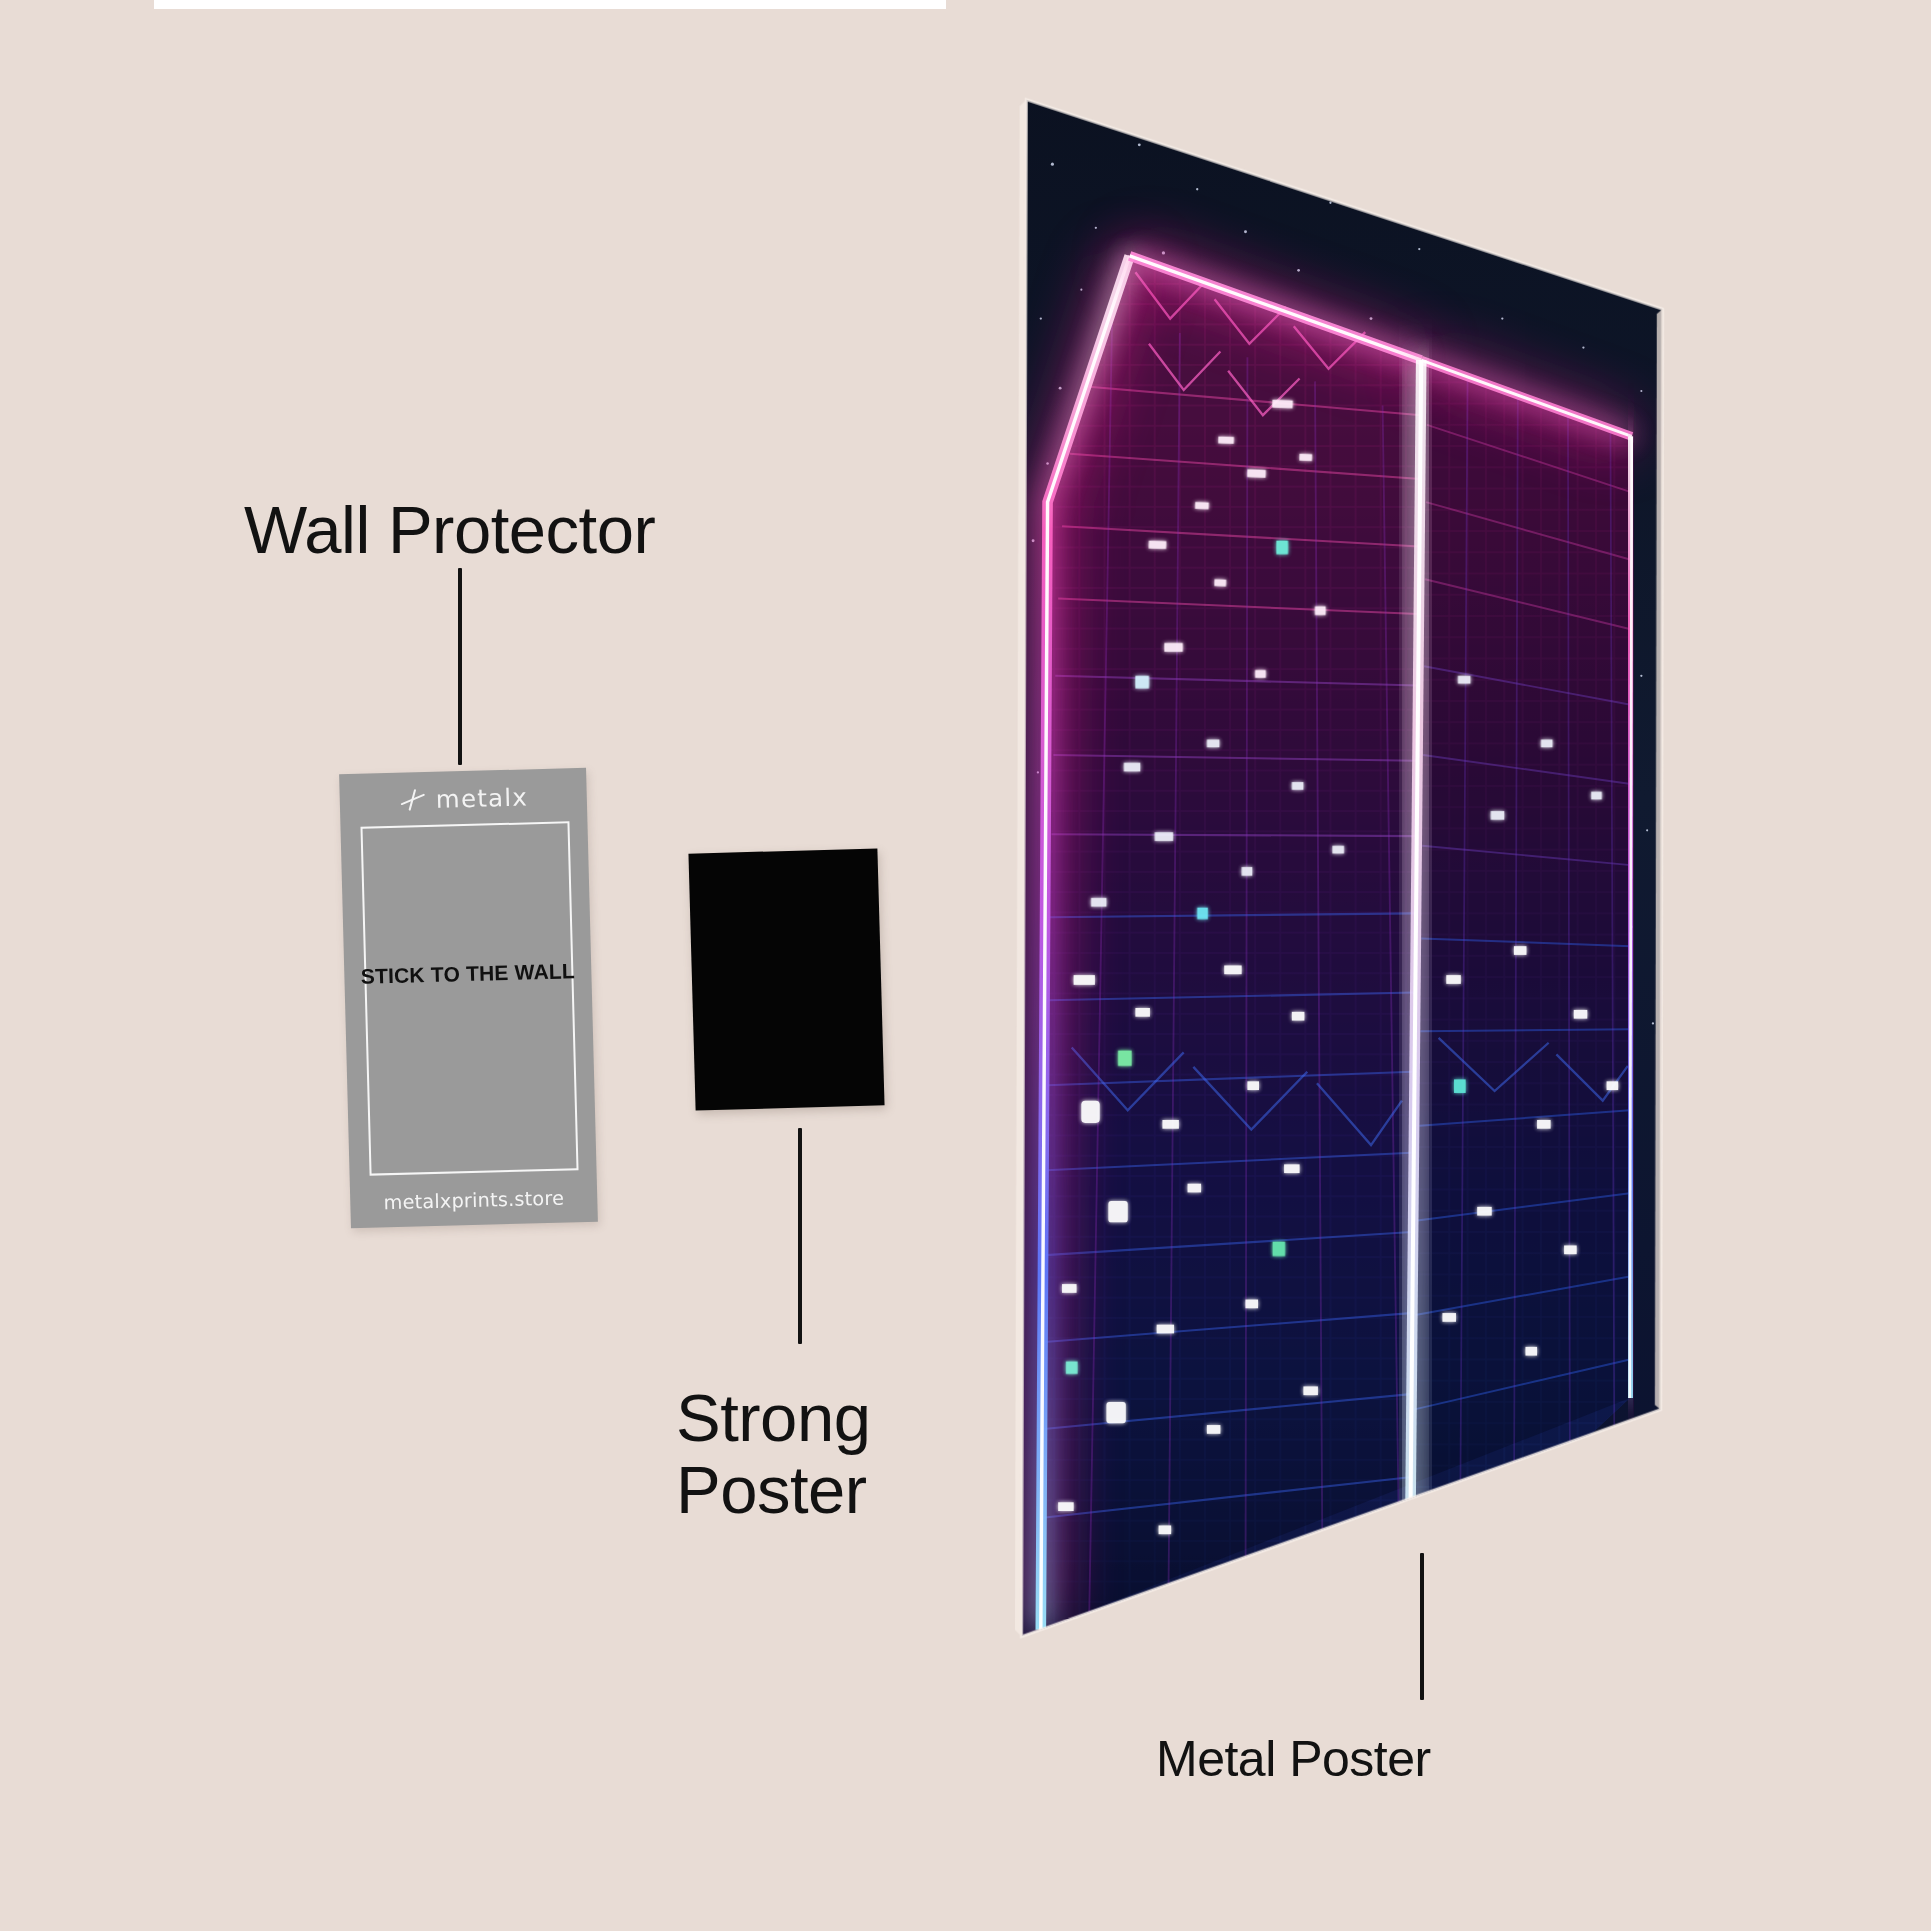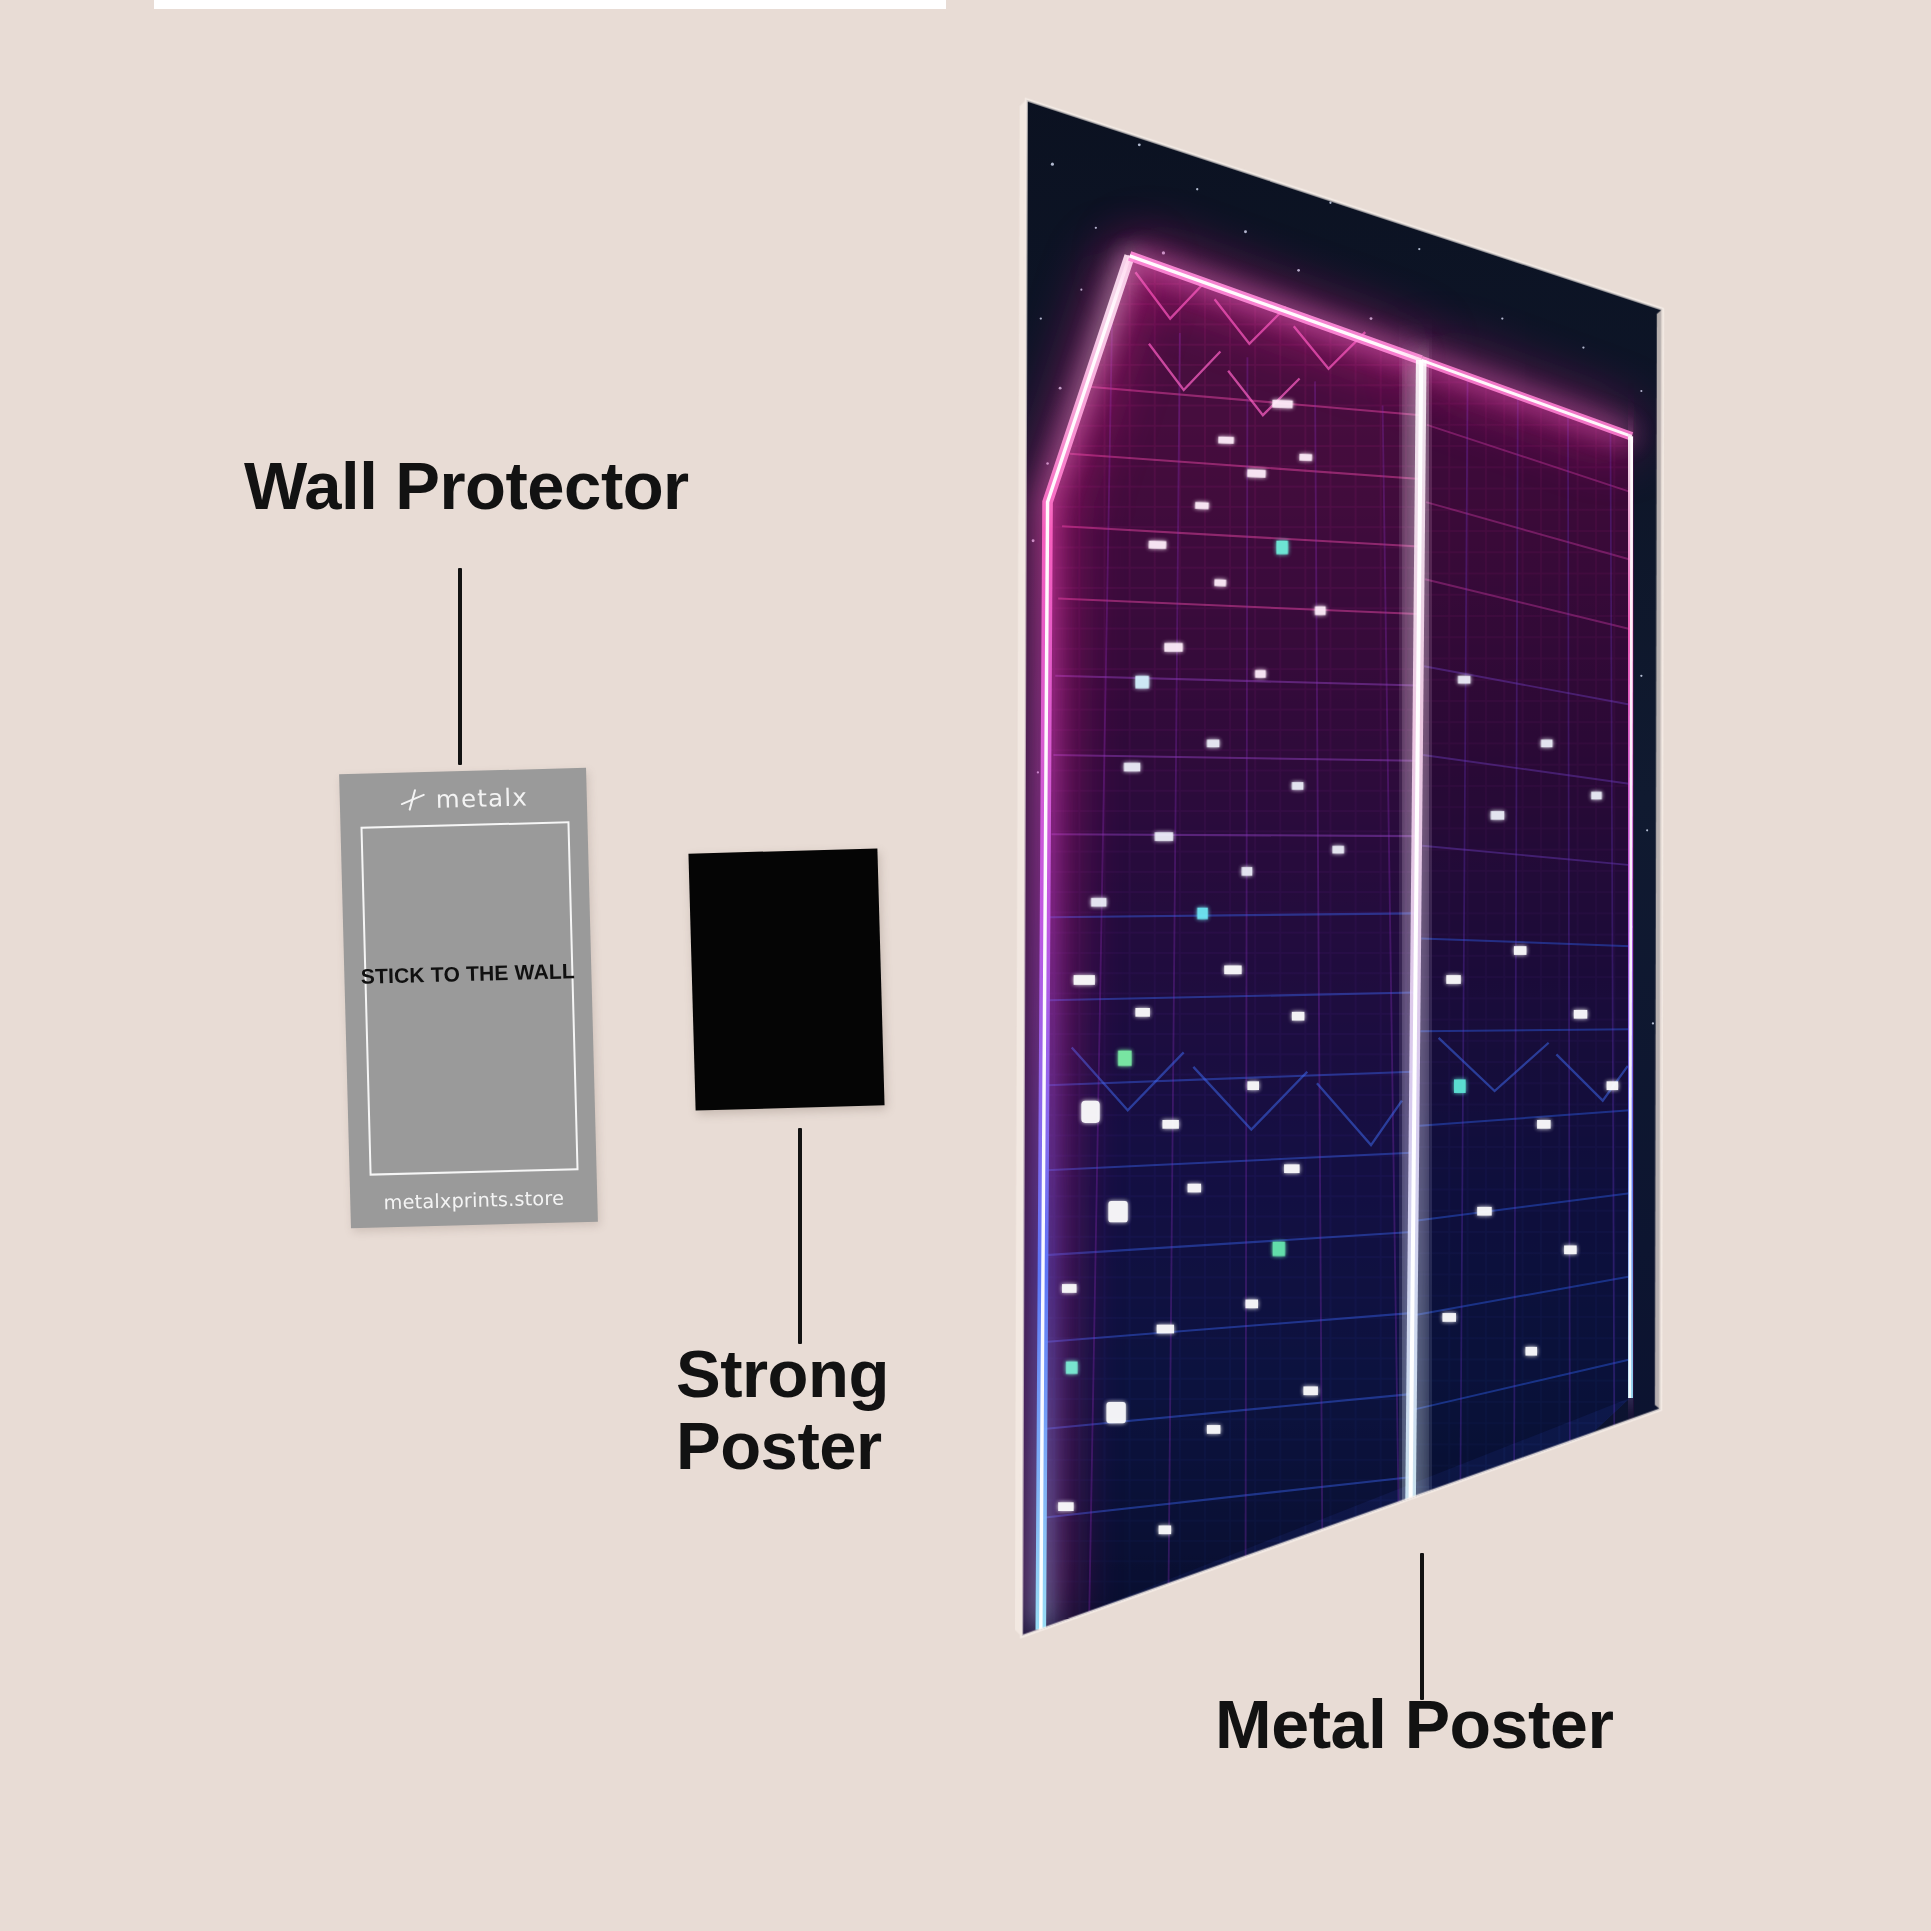--- a/index.html
+++ b/index.html
@@ -16,34 +16,35 @@
   
   .top-strip{
     position:absolute;left:154px;top:0;width:792px;height:8.7px;
     background:#ffffff;
   }
 
   
   .callout{
     position:absolute;
     color:#121212;
-    font-weight:700;
+    font-weight:400;
     letter-spacing:-0.5px;
     white-space:nowrap;
     line-height:1.08;
+    margin-top:44px;
   }
   #label-wall-protector{
     left:244px;top:450px;font-size:67px;
   }
   #label-strong-magnet{
     left:676px;top:1338px;font-size:67px;width:251px;
   }
   #label-strong-magnet .ln{display:block;}
   #label-metal-poster{
-    left:1215px;top:1688px;font-size:68px;
+    left:1156px;top:1688px;font-size:50px;
   }
 
   
   .leader{position:absolute;background:#121212;width:3.9px;border-radius:1px;}
   #leader-wall-protector{left:458px;top:568px;height:197px;}
   #leader-strong-magnet{left:798px;top:1128px;height:216px;}
   #leader-metal-poster{left:1420px;top:1553px;height:147px;}
 
   
   #wall-protector-card{

